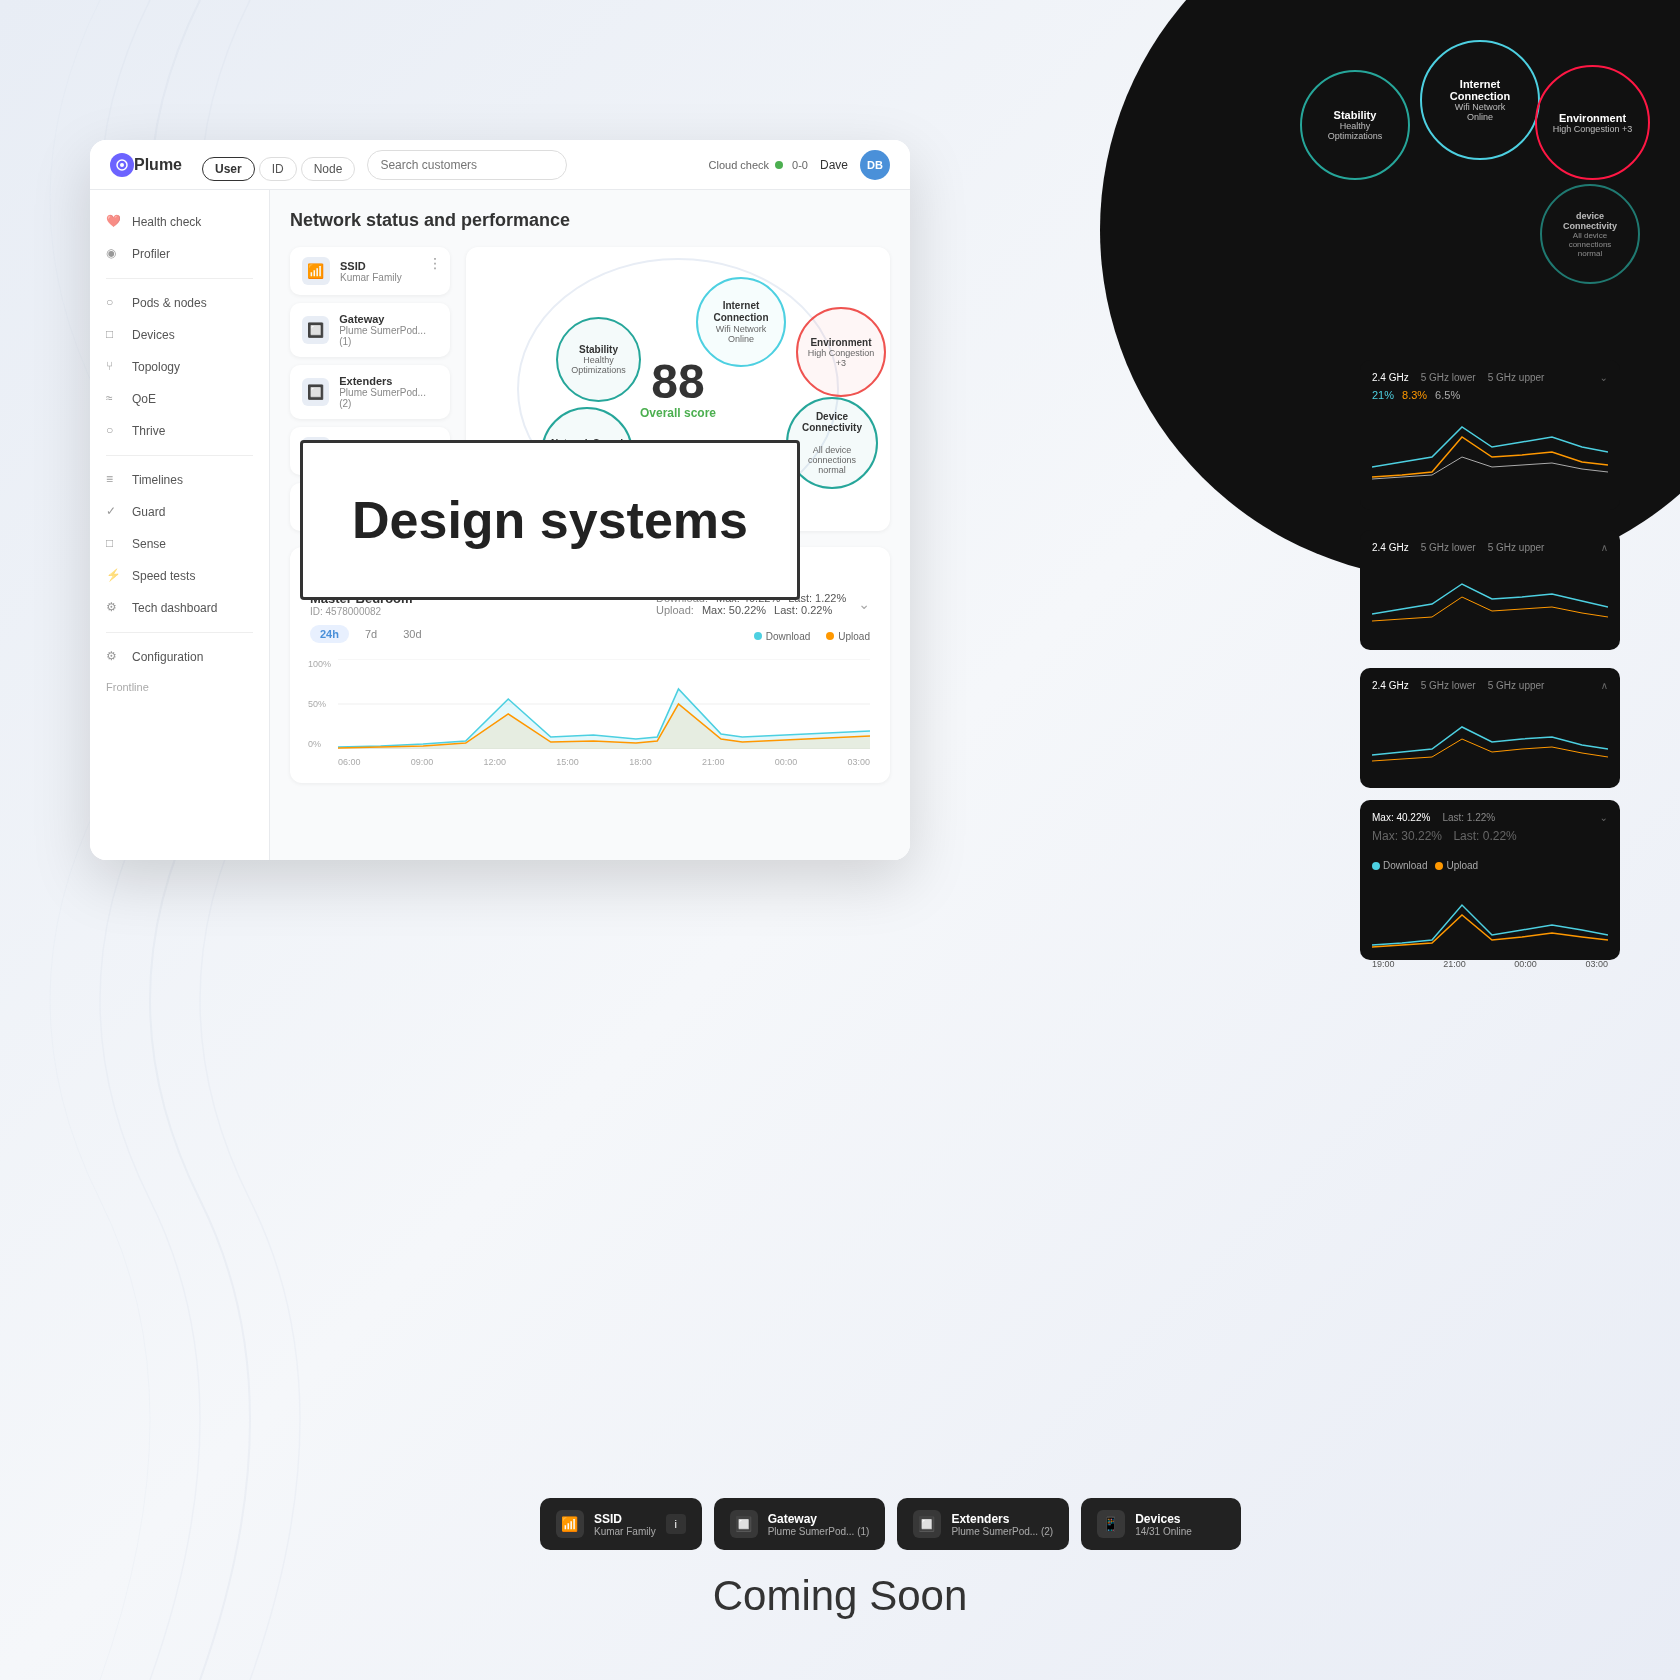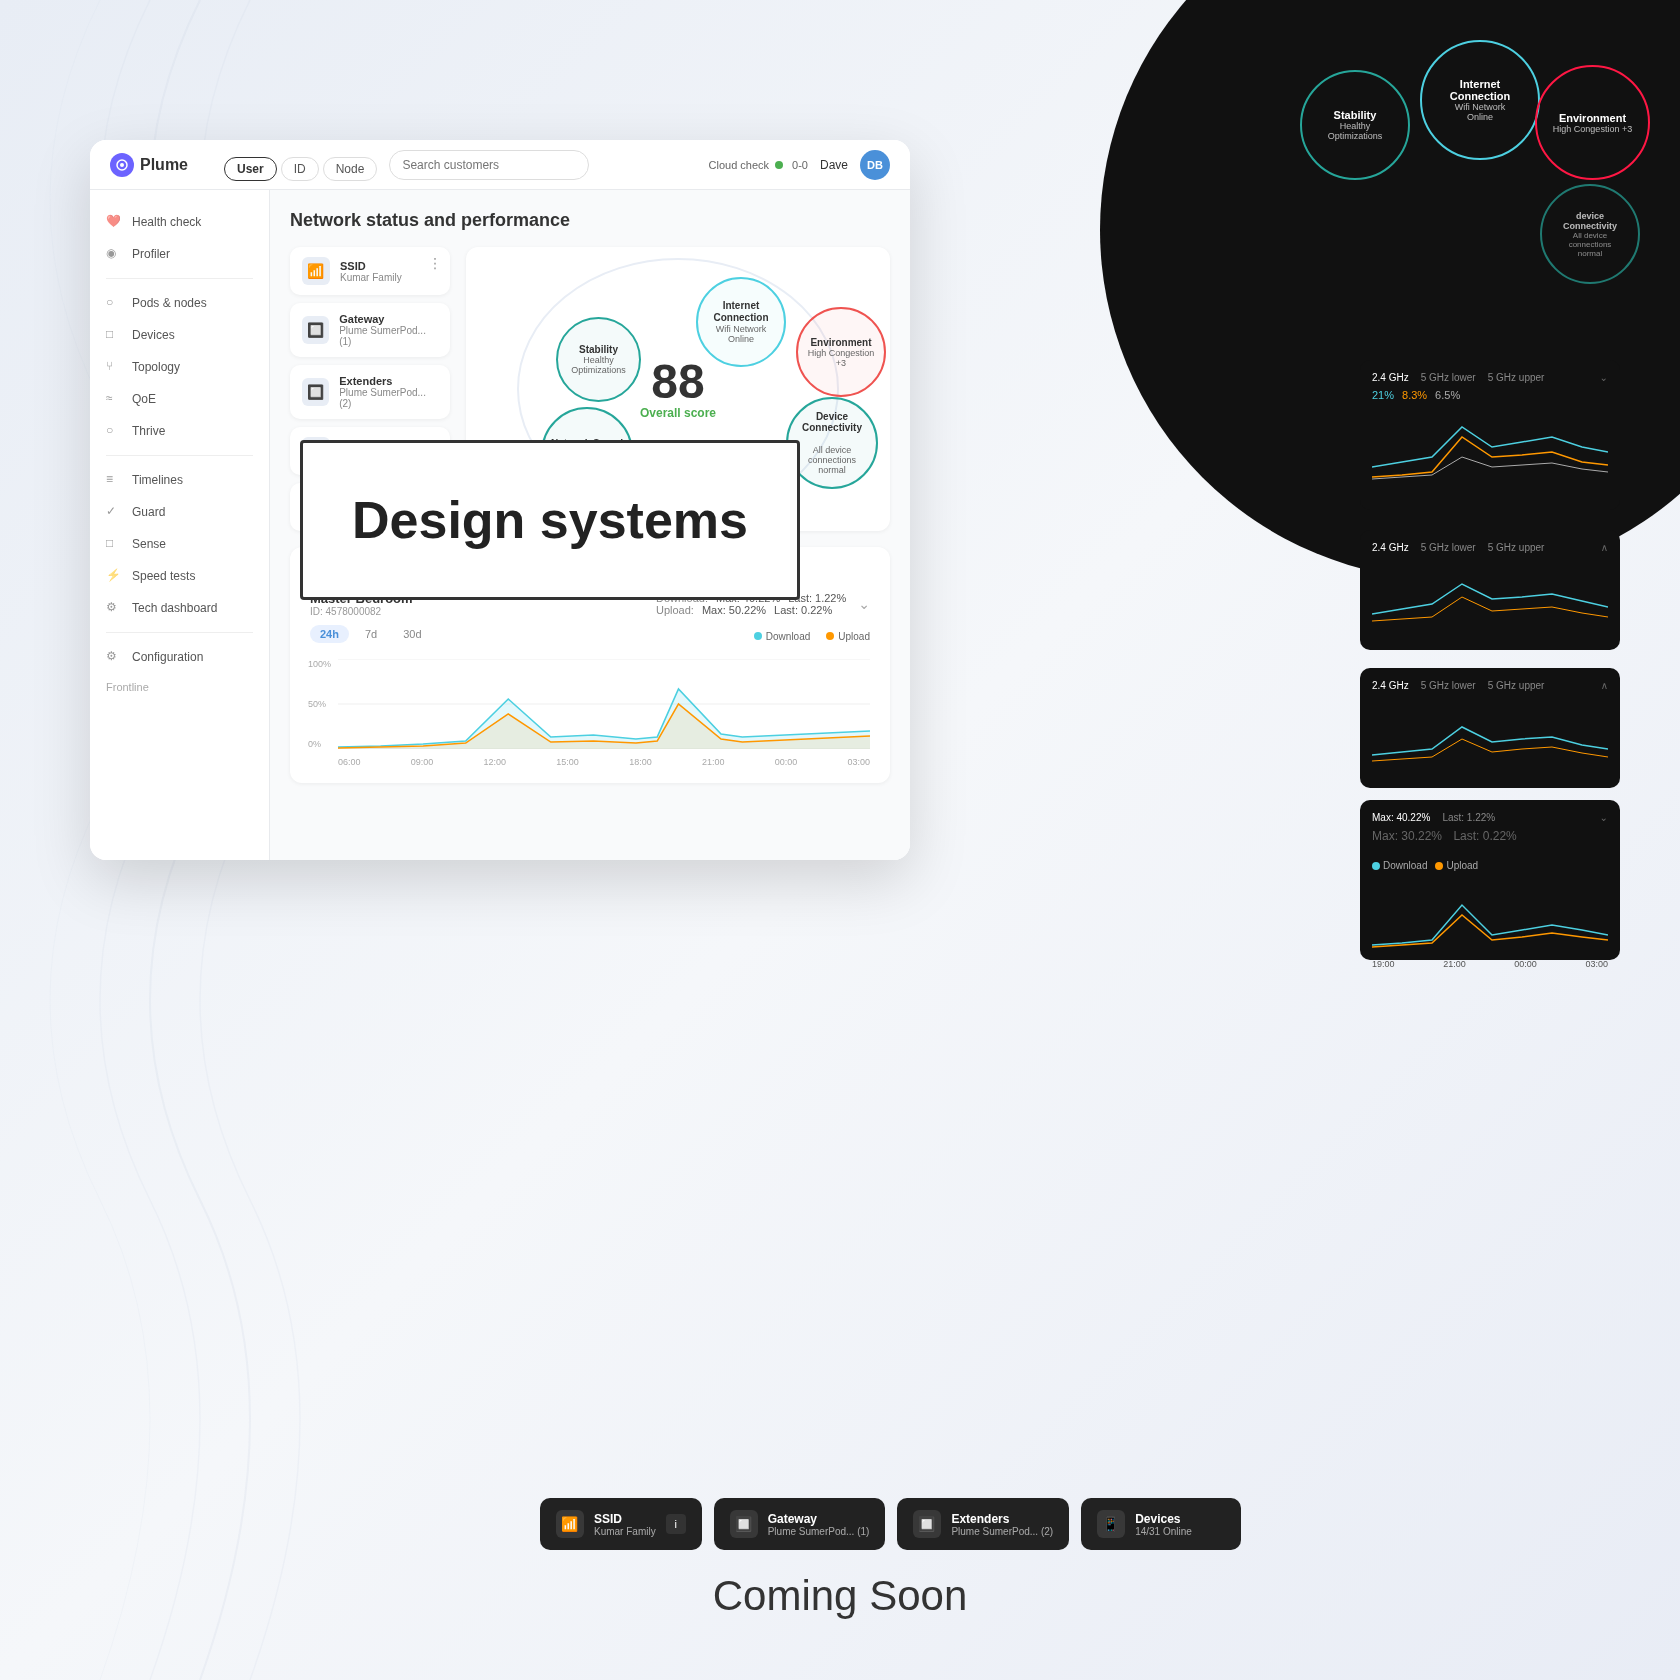--- a/index.html
+++ b/index.html
@@ -98,22 +98,22 @@
       display: flex;
       align-items: center;
       padding: 0 20px;
       gap: 12px;
       flex-shrink: 0;
     }
 
     .plume-logo {
       display: flex;
       align-items: center;
-      gap: 6px;
-      margin-right: 24px;
+      gap: 0;
+      margin-right: 8px;
     }
     .plume-logo-icon {
       width: 24px;
       height: 24px;
       background: #6c63ff;
       border-radius: 50%;
       display: flex;
       align-items: center;
       justify-content: center;
       color: white;

